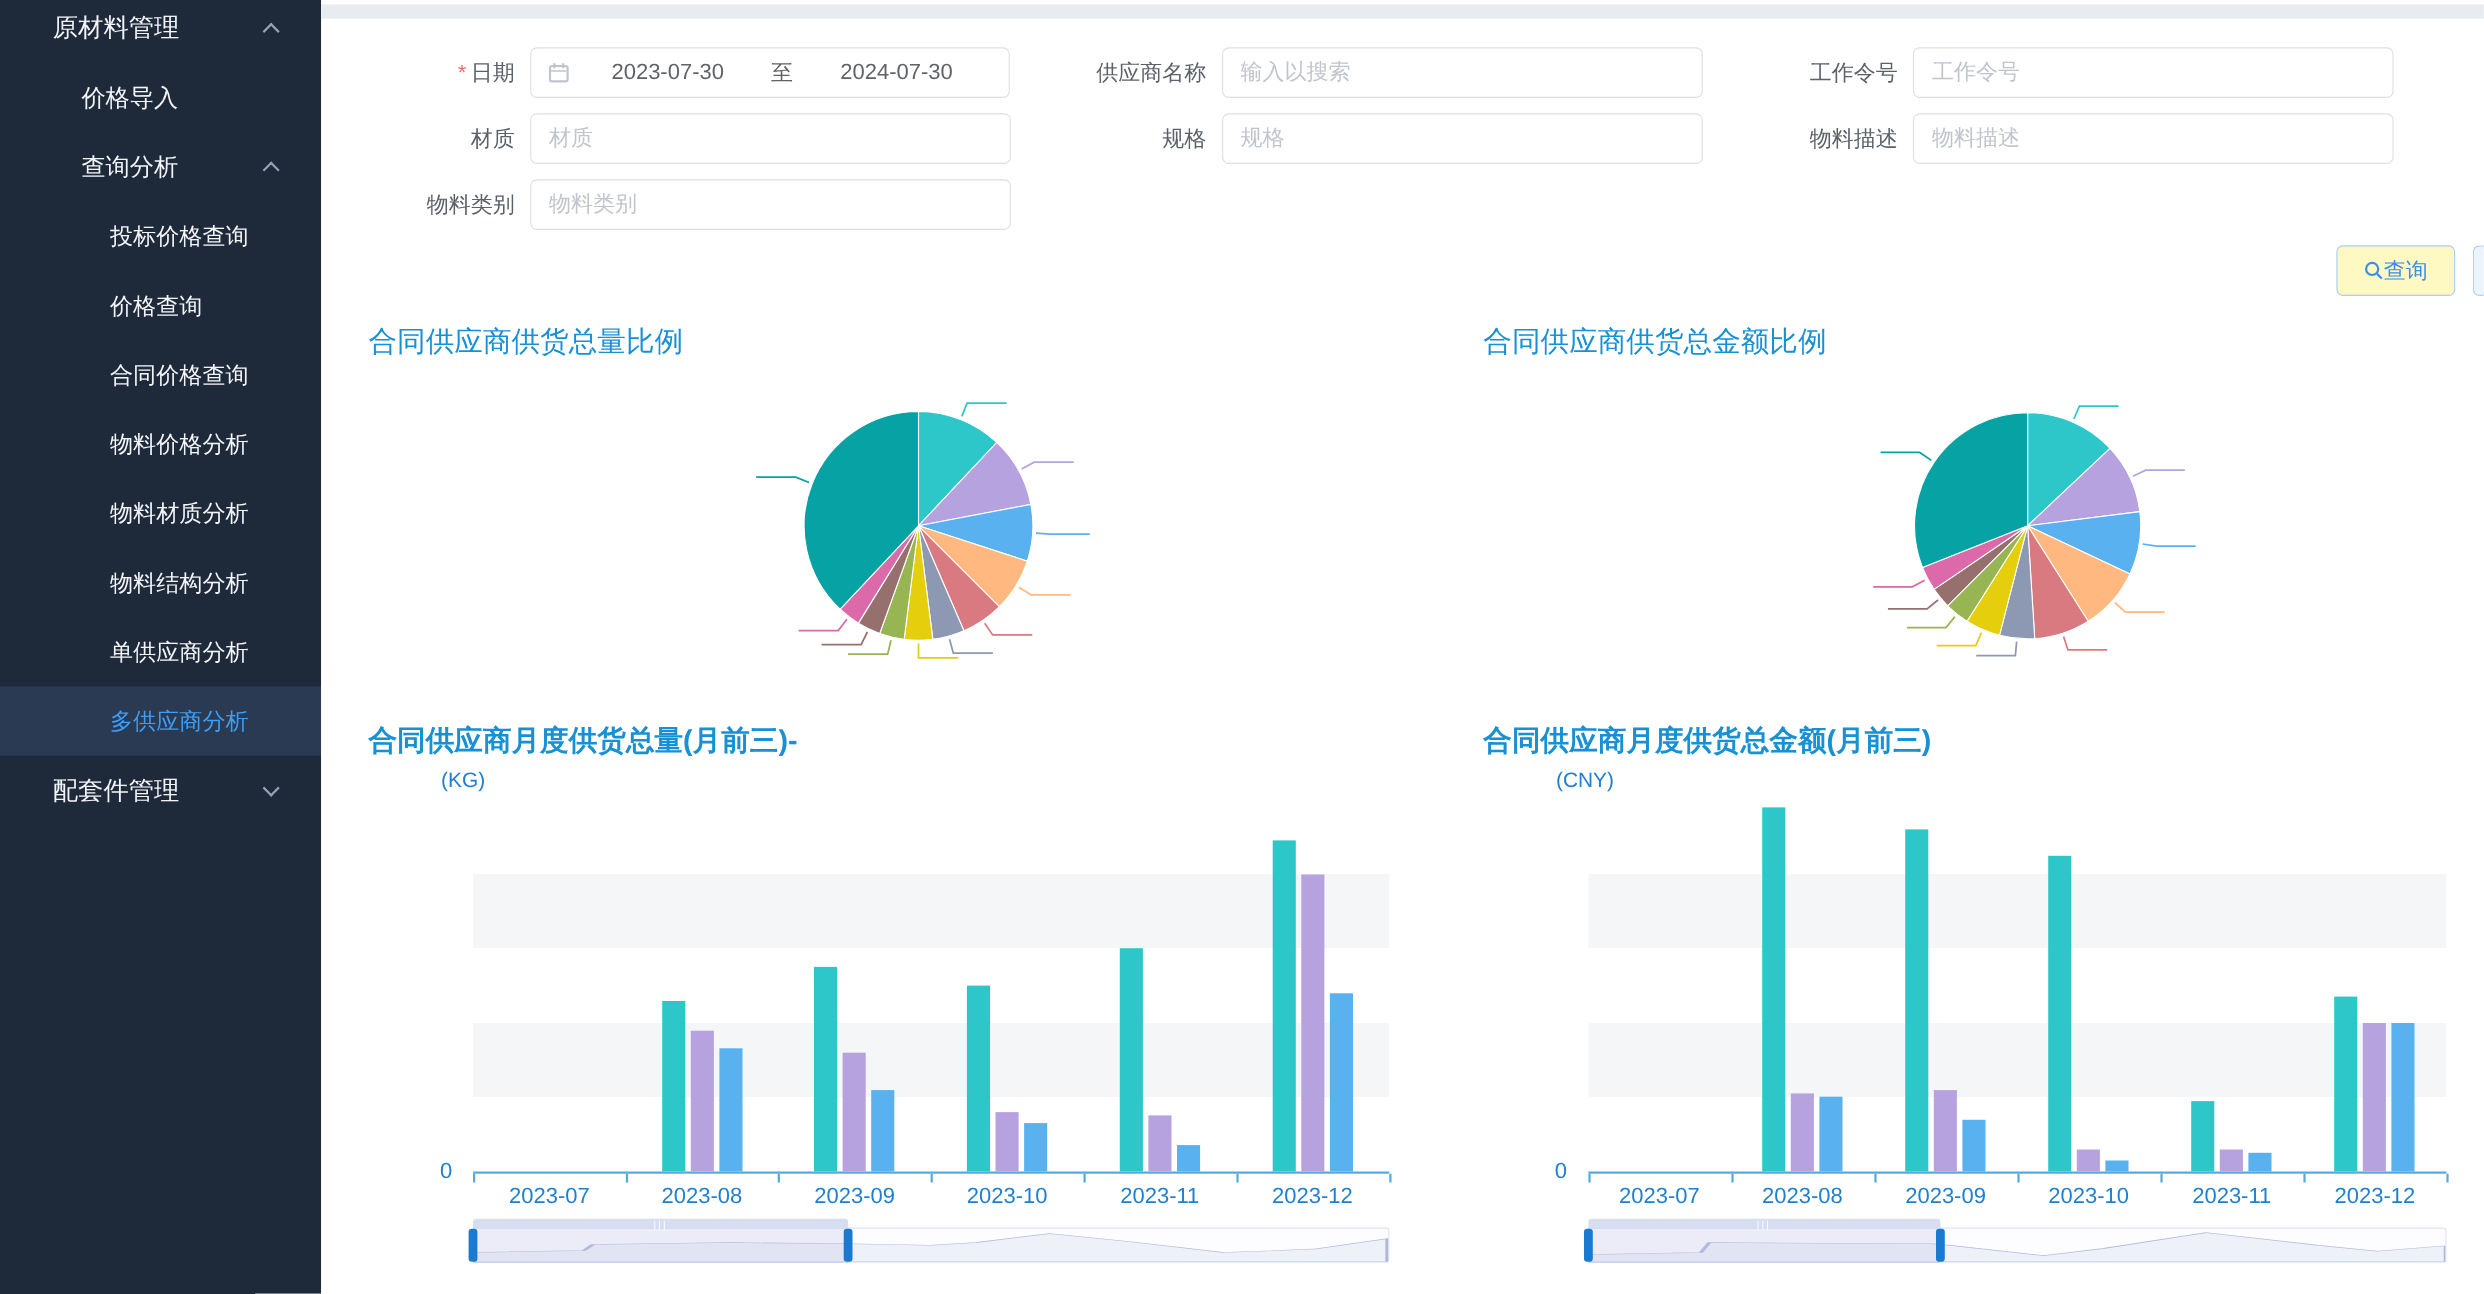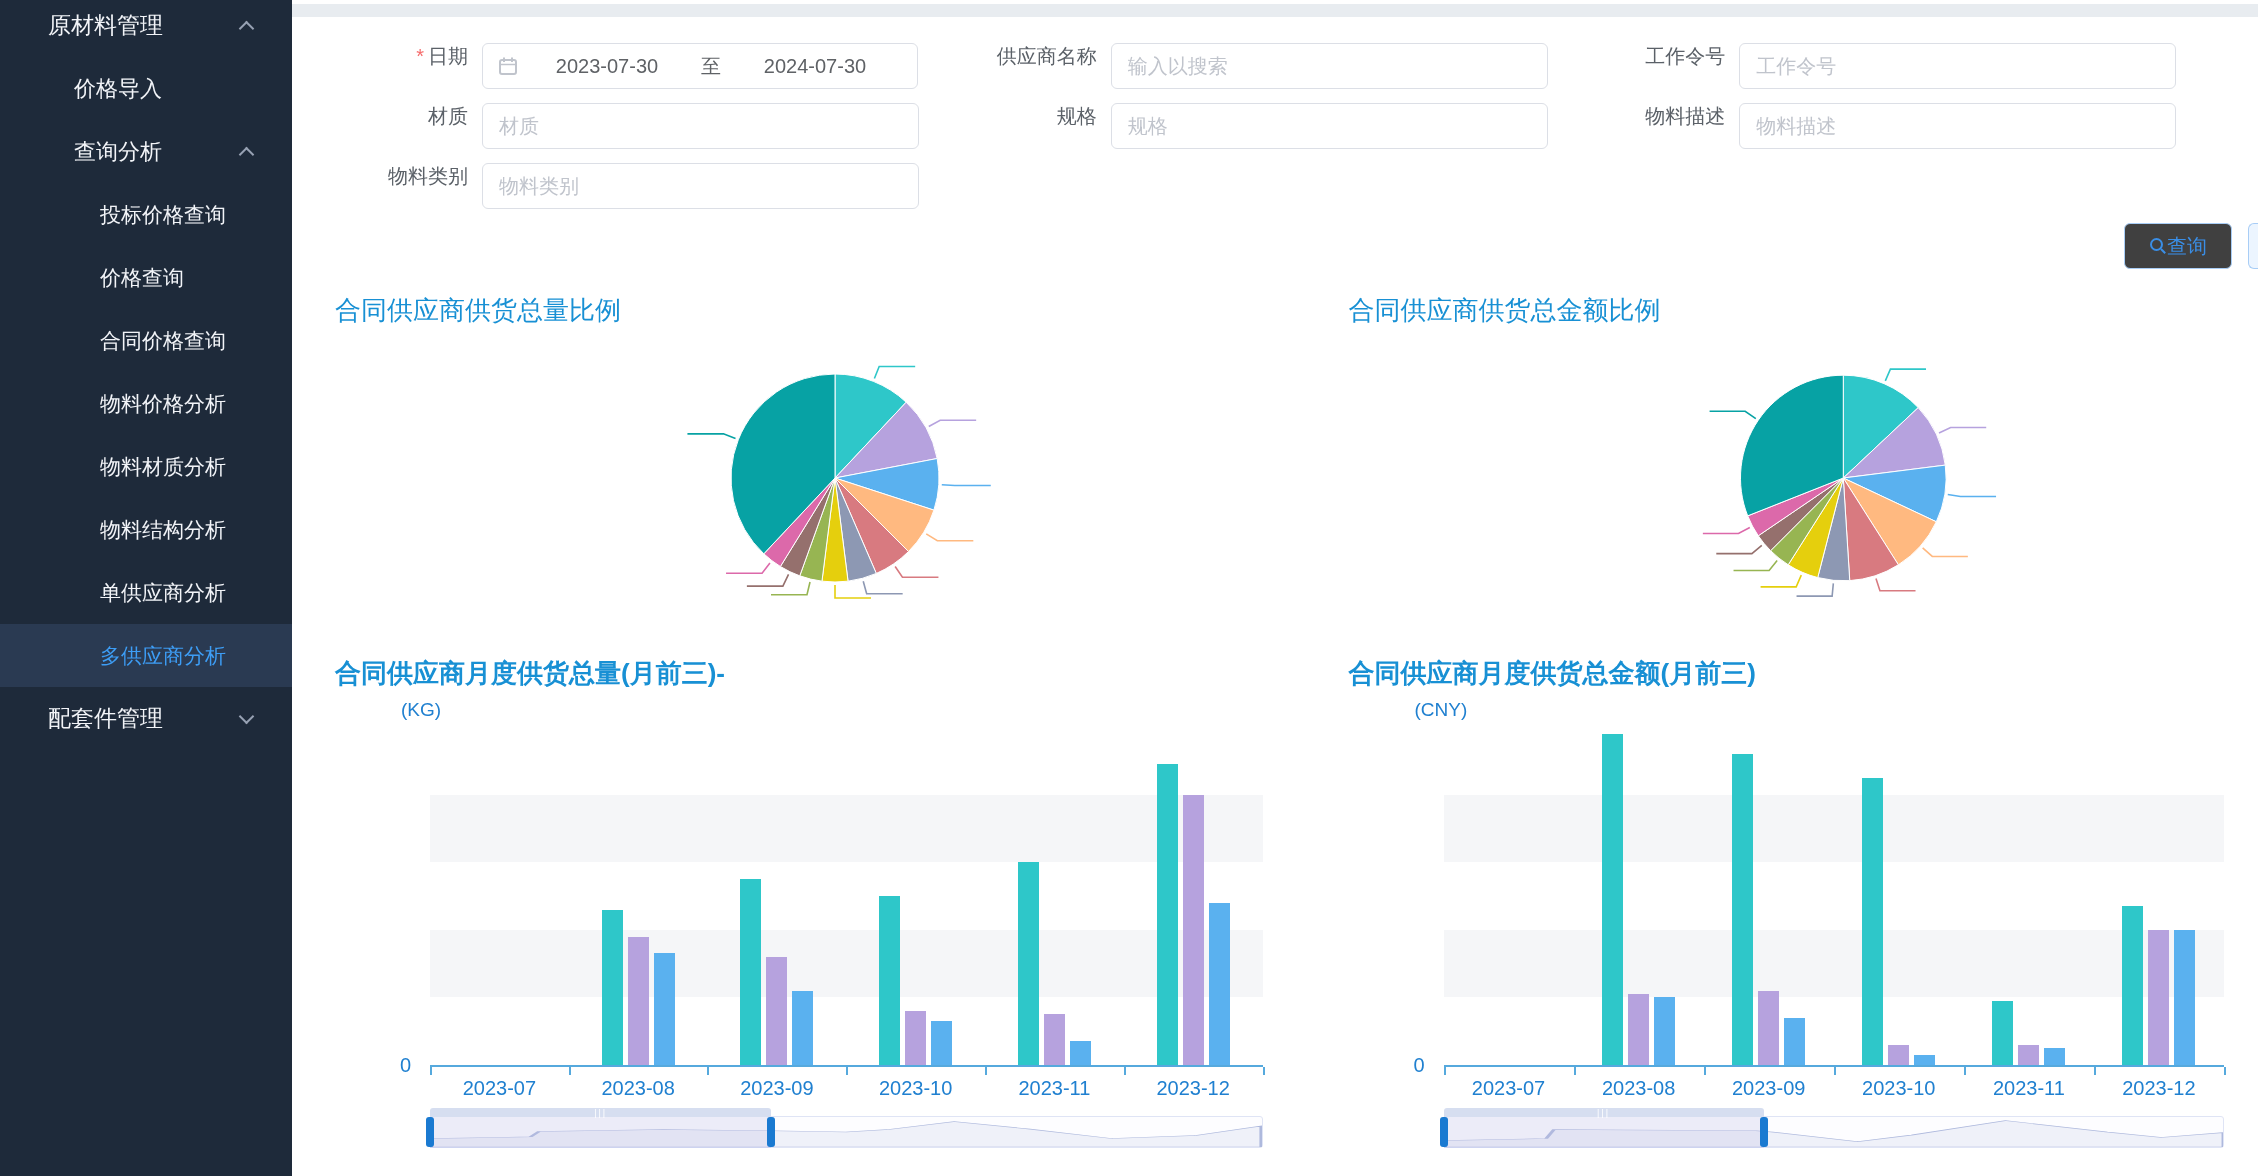--- a/index.html
+++ b/index.html
@@ -21,38 +21,38 @@
   .chev.up   { transform:rotate(-135deg); margin-top:6px; }
   .chev.down { transform:rotate(45deg);  margin-top:-4px; }
 
   
   .main { position:absolute; left:292px; top:0; right:0; height:1176px; background:#fff; }
   .top-strip { height:13px; margin-top:4px; background:#e8ecf0; }
 
   
   .form-grid { display:grid; grid-template-columns:1fr 1fr 1fr;
     padding:26px 40px 0 40px; row-gap:14px; }
-  .field { display:flex; align-items:flex-start; height:46px; }
+  .field { display:flex; align-items:center; height:46px; }
   .f-label { width:150px; text-align:right; font-size:20px; color:#5b6168;
     padding-right:14px; flex:0 0 auto; }
   .req { color:#f56c6c; margin-right:4px; font-size:20px; }
   .f-input { width:437px; height:46px; border:1px solid #dcdfe6; border-radius:6px;
     padding:0 16px; font-size:20px; color:#606266; background:#fff; outline:none;
     font-family:inherit; }
   .f-input::placeholder { color:#c0c4cc; }
   .date-box { width:436px; height:46px; border:1px solid #dcdfe6; border-radius:6px;
     display:flex; align-items:center; padding:0 14px; cursor:pointer; background:#fff; }
   .date-box .dtxt { flex:1; text-align:center; font-size:20px; color:#5f6266; }
   .date-box .dsep { font-size:20px; color:#5f6266; padding:0 6px; }
 
   
   .action-row { display:flex; justify-content:flex-end; align-items:center;
     padding:14px 0 10px 0; }
   .btn-query { display:flex; align-items:center; gap:0; height:46px; padding:0 24px;
-    background:#404040; border:1px solid #a8cdf6; border-radius:6px; color:#3a8ee6;
+    background:#fef9c3; border:1px solid #a8cdf6; border-radius:6px; color:#3a8ee6;
     font-size:20px; cursor:pointer; font-family:inherit; }
   .btn-partial { width:10px; height:46px; margin-left:16px; background:#ecf5ff;
     border:1px solid #a8cdf6; border-right:none; border-radius:6px 0 0 6px; }
 
   
   .charts-grid { display:grid; grid-template-columns:1fr 1fr; padding-left:43px; }
   .chart-card { position:relative; }
   .chart-card.right { padding-left:52px; }
   .chart-title { color:#1890d4; font-size:26px; font-weight:500; margin-top:14px; }
   .bar-card .chart-title { margin-top:28px;font-weight:bold; }

